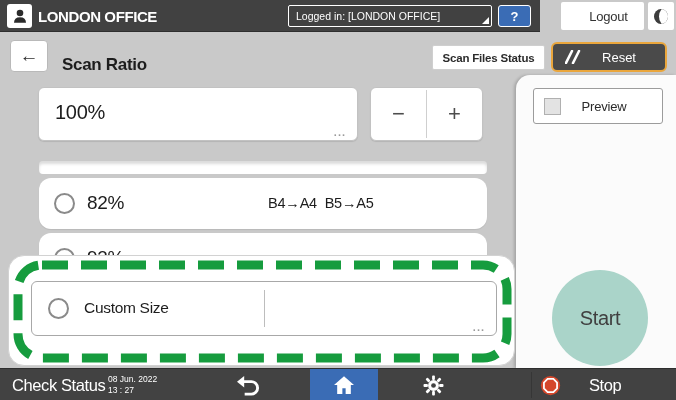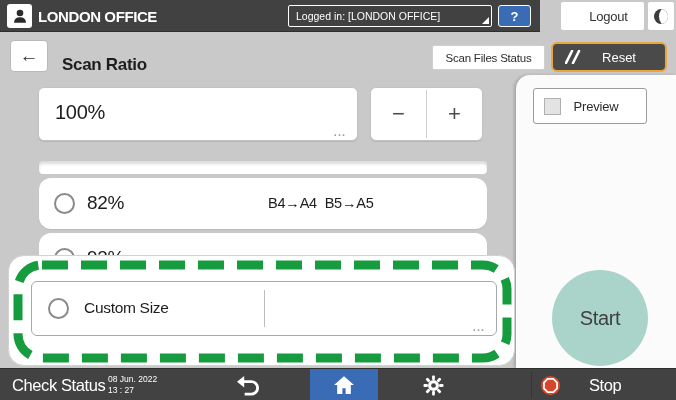--- a/index.html
+++ b/index.html
@@ -15,21 +15,21 @@
   .dd-triangle{position:absolute;right:2px;bottom:2px;width:0;height:0;border-left:7px solid transparent;border-bottom:7px solid #fff;}
   .help-btn{position:absolute;left:498px;top:5px;width:33px;height:22px;background:#3a6cb5;border:1.5px solid #fff;border-radius:3px;color:#fff;font-size:13px;font-weight:bold;text-align:center;line-height:19px;cursor:pointer;}
   .logout-btn{position:absolute;left:561px;top:2px;width:83px;height:28px;background:#fff;border:none;border-radius:2px;color:#333;font-size:13px;letter-spacing:-0.2px;cursor:pointer;padding-left:18px;}
   .sleep-btn{position:absolute;left:648px;top:2px;width:26px;height:28px;background:#fff;border:none;border-radius:2px;cursor:pointer;display:flex;align-items:center;justify-content:center;}
   .moon{width:15px;height:15px;border-radius:50%;background:#3c3c3c;position:relative;overflow:hidden;}
   .moon::after{content:"";position:absolute;left:5px;top:-2px;width:15px;height:19px;border-radius:50%;background:#fff;}
 
   
   .back-btn{position:absolute;left:10px;top:40px;width:38px;height:32px;background:#fff;border:1px solid #b9b9b9;border-radius:4px;font-size:19px;color:#2c2c2c;line-height:28px;text-align:center;cursor:pointer;padding:0;}
   .page-title{position:absolute;left:62px;top:44px;font-size:17px;font-weight:bold;letter-spacing:-0.3px;color:#1d1d1d;}
-  .scan-files-btn{position:absolute;left:432px;top:45px;width:113px;height:25px;background:#fff;border:1px solid #cfcfcf;border-radius:2px;font-size:11.5px;color:#2c2c2c;letter-spacing:-0.2px;cursor:pointer;padding:0;}
+  .scan-files-btn{position:absolute;left:432px;top:45px;width:113px;height:25px;background:#fff;border:1px solid #cfcfcf;border-radius:2px;font-size:11.5px;color:#2c2c2c;letter-spacing:-0.2px;cursor:pointer;padding:0;font-weight:bold;}
   .reset-btn{position:absolute;left:551px;top:42px;width:116px;height:30px;background:#4a4a4a;border:2.5px solid #eaa63c;border-radius:6px;color:#fff;font-size:13px;cursor:pointer;display:flex;align-items:center;padding:0 0 0 12px;}
   .reset-btn .reset-text{flex:1;text-align:center;padding-right:10px;}
 
   
   .ratio-input{position:absolute;left:38px;top:87px;width:320px;height:54px;background:#fff;border:1px solid #c2c2c2;border-radius:6px;box-shadow:0 1px 1px rgba(0,0,0,.10);cursor:pointer;}
   .ratio-value{position:absolute;left:16px;top:13px;font-size:20px;color:#1d1d1d;letter-spacing:-0.3px;}
   .ellipsis{position:absolute;right:11px;bottom:2px;font-size:11px;font-weight:bold;color:#9a9a9a;letter-spacing:1px;}
   .stepper{position:absolute;left:370px;top:87px;width:113px;height:54px;background:#fff;border:1px solid #c2c2c2;border-radius:6px;box-shadow:0 1px 1px rgba(0,0,0,.10);display:flex;}
   .step-btn{flex:1;background:none;border:none;font-size:22px;color:#4d4d4d;cursor:pointer;padding:0;}
   .step-divider{width:1px;background:#cfcfcf;margin:2px 0;}
@@ -46,21 +46,21 @@
   
   .highlight-box{position:absolute;left:8px;top:255px;width:507px;height:111px;background:#fff;border:1px solid #d2d2d2;border-radius:16px;z-index:2;}
   .green-dash-svg{position:absolute;left:0;top:0;}
   .custom-row{position:absolute;left:22px;top:25px;width:466px;height:55px;background:#fff;border:1.5px solid #a8a8a8;border-radius:6px;cursor:pointer;text-align:center;}
   .custom-row .radio{left:16px;}
   .custom-label{position:absolute;left:52px;top:50%;margin-top:-10px;font-size:15.5px;color:#1d1d1d;letter-spacing:-0.3px;}
   .field-divider{position:absolute;left:232px;top:8px;bottom:8px;width:1px;background:#bdbdbd;}
 
   
   .sidebar{position:absolute;left:516px;top:75px;width:160px;height:293px;background:#fbfbfb;border-top-left-radius:14px;box-shadow:-2px 0 3px rgba(0,0,0,.18);z-index:1;}
-  .preview-btn{position:absolute;left:17px;top:13px;width:114px;height:36px;background:#fff;border:1px solid #9c9c9c;border-radius:3px;cursor:pointer;display:flex;align-items:center;padding:0 15px 0 10px;}
+  .preview-btn{position:absolute;left:17px;top:13px;width:130px;height:36px;background:#fff;border:1px solid #9c9c9c;border-radius:3px;cursor:pointer;display:flex;align-items:center;padding:0 15px 0 10px;}
   .checkbox{width:17px;height:17px;background:#e3e3e3;border:1px solid #b0b0b0;}
   .preview-text{flex:1;text-align:center;font-size:13px;color:#2c2c2c;letter-spacing:-0.2px;}
   .start-btn{position:absolute;left:36px;top:195px;width:96px;height:96px;border-radius:50%;background:#aad4c9;border:none;color:#404040;font-size:20px;letter-spacing:-0.3px;cursor:pointer;}
 
   
   .bottom-bar{position:absolute;left:0;top:368px;width:676px;height:48px;background:#424242;border-top:1px solid #2e2e2e;z-index:3;}
   .check-status{position:absolute;left:12px;top:0;height:32px;line-height:32px;color:#fff;font-size:16.5px;letter-spacing:-0.4px;cursor:pointer;background:none;border:none;padding:0;}
   .datetime{position:absolute;left:108px;top:5px;color:#fff;font-size:8.5px;line-height:10.5px;white-space:nowrap;}
   .undo-btn{position:absolute;left:228px;top:0;width:40px;height:32px;background:none;border:none;cursor:pointer;display:flex;align-items:center;justify-content:center;padding:0;}
   .home-btn{position:absolute;left:310px;top:0;width:68px;height:32px;background:#3a6cb5;border:none;cursor:pointer;display:flex;align-items:center;justify-content:center;padding:0;}

